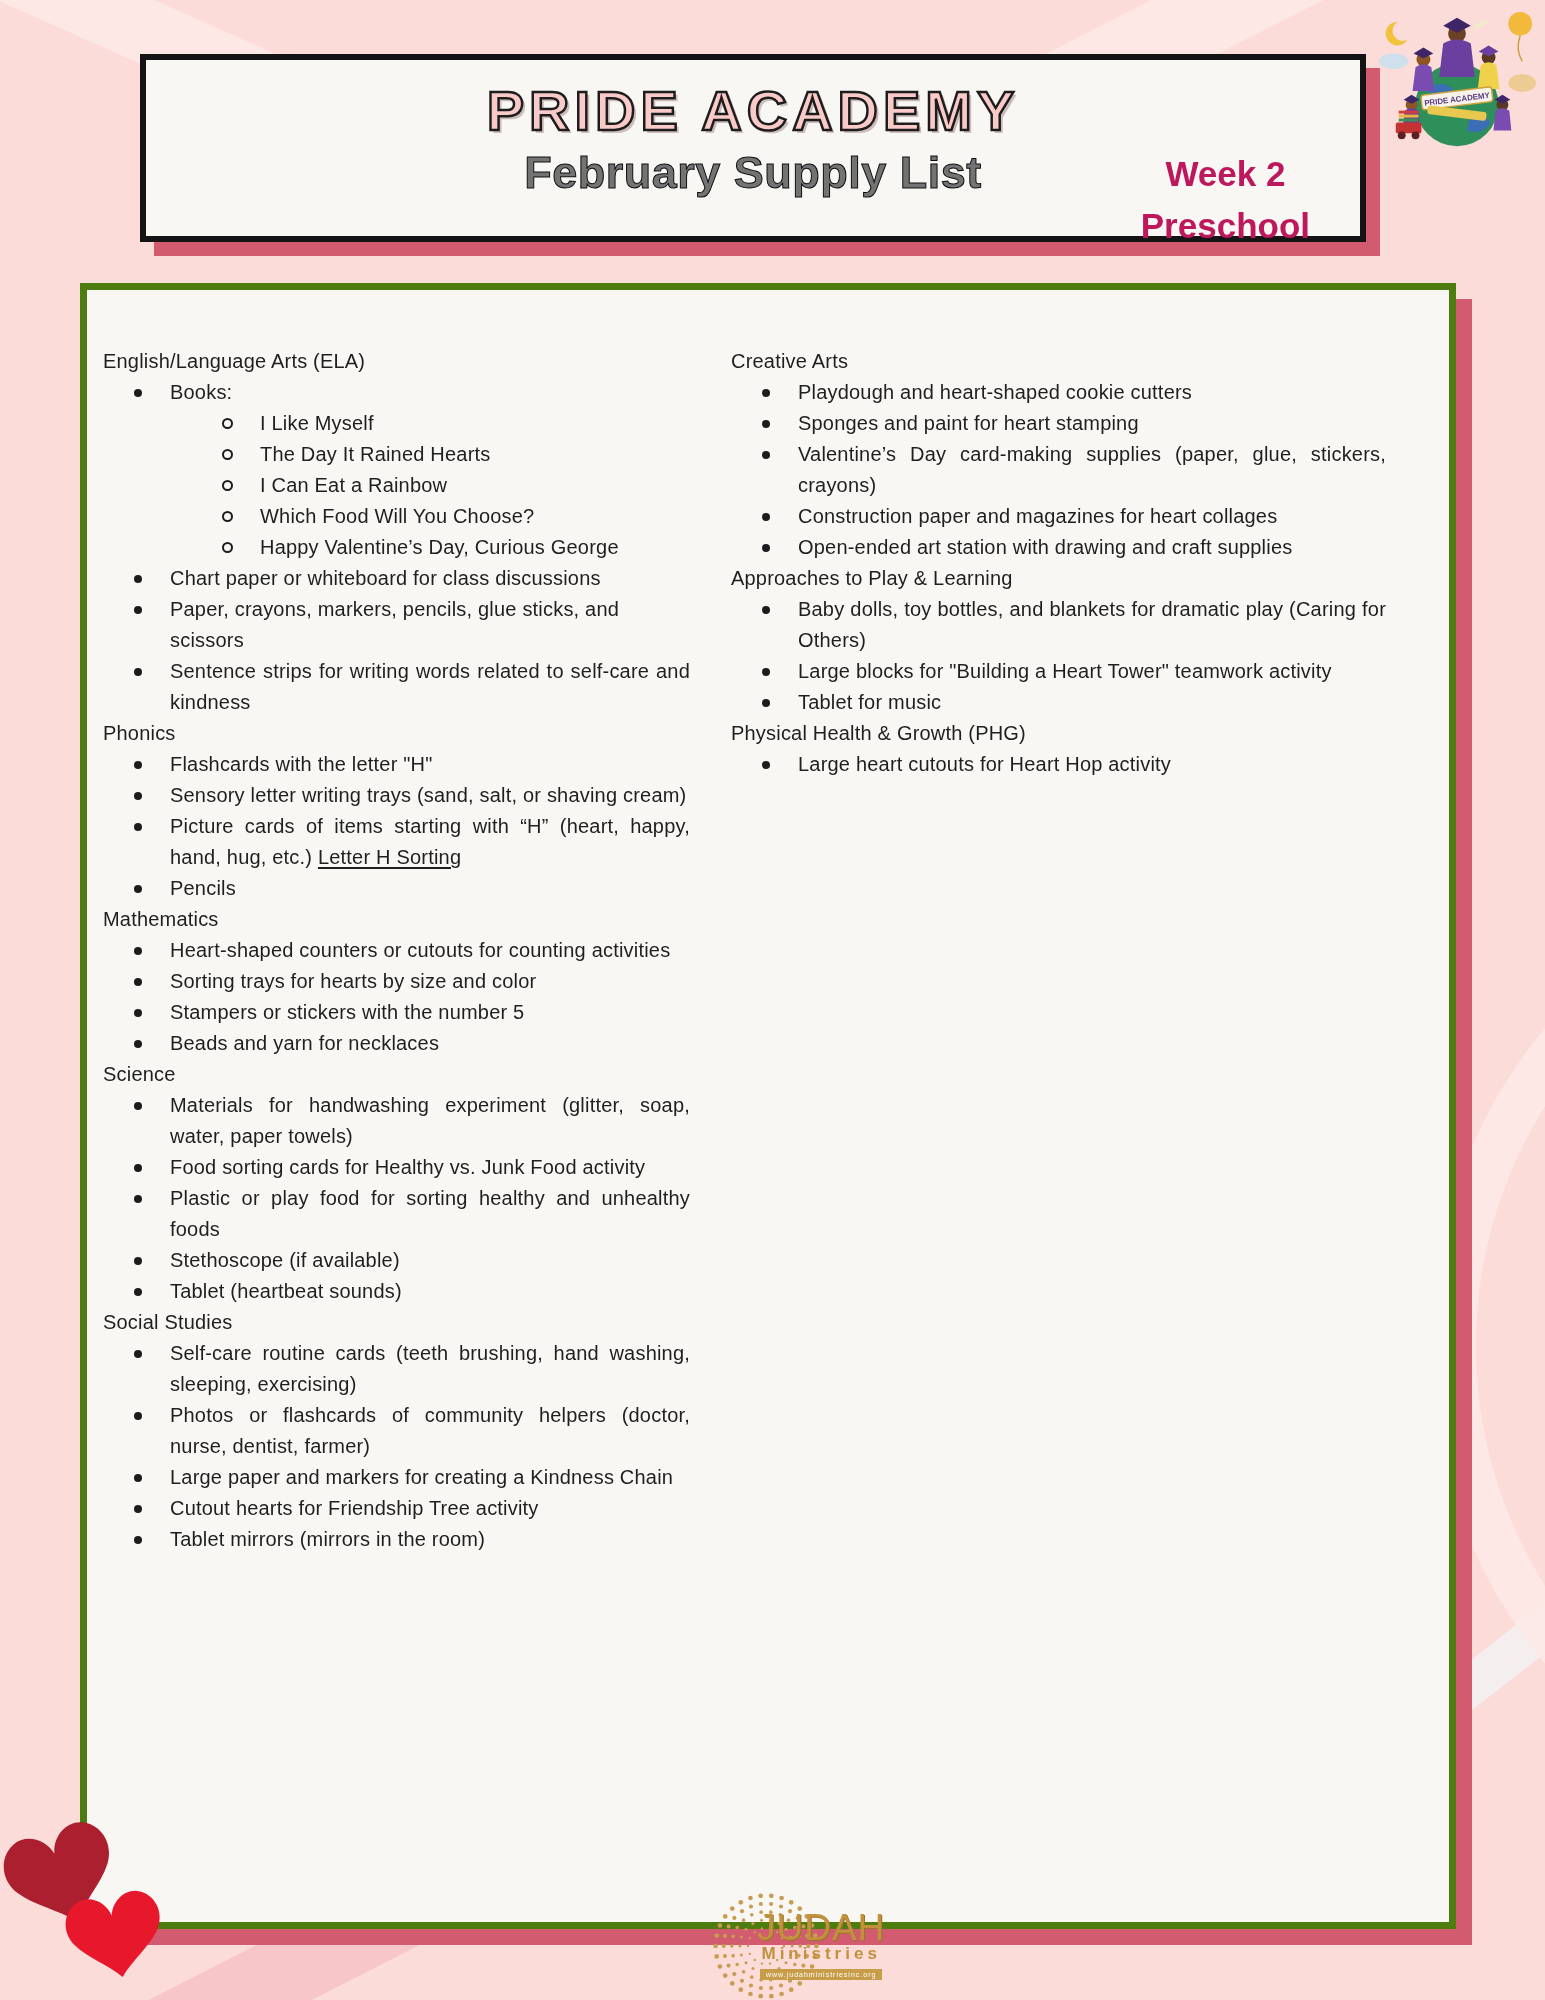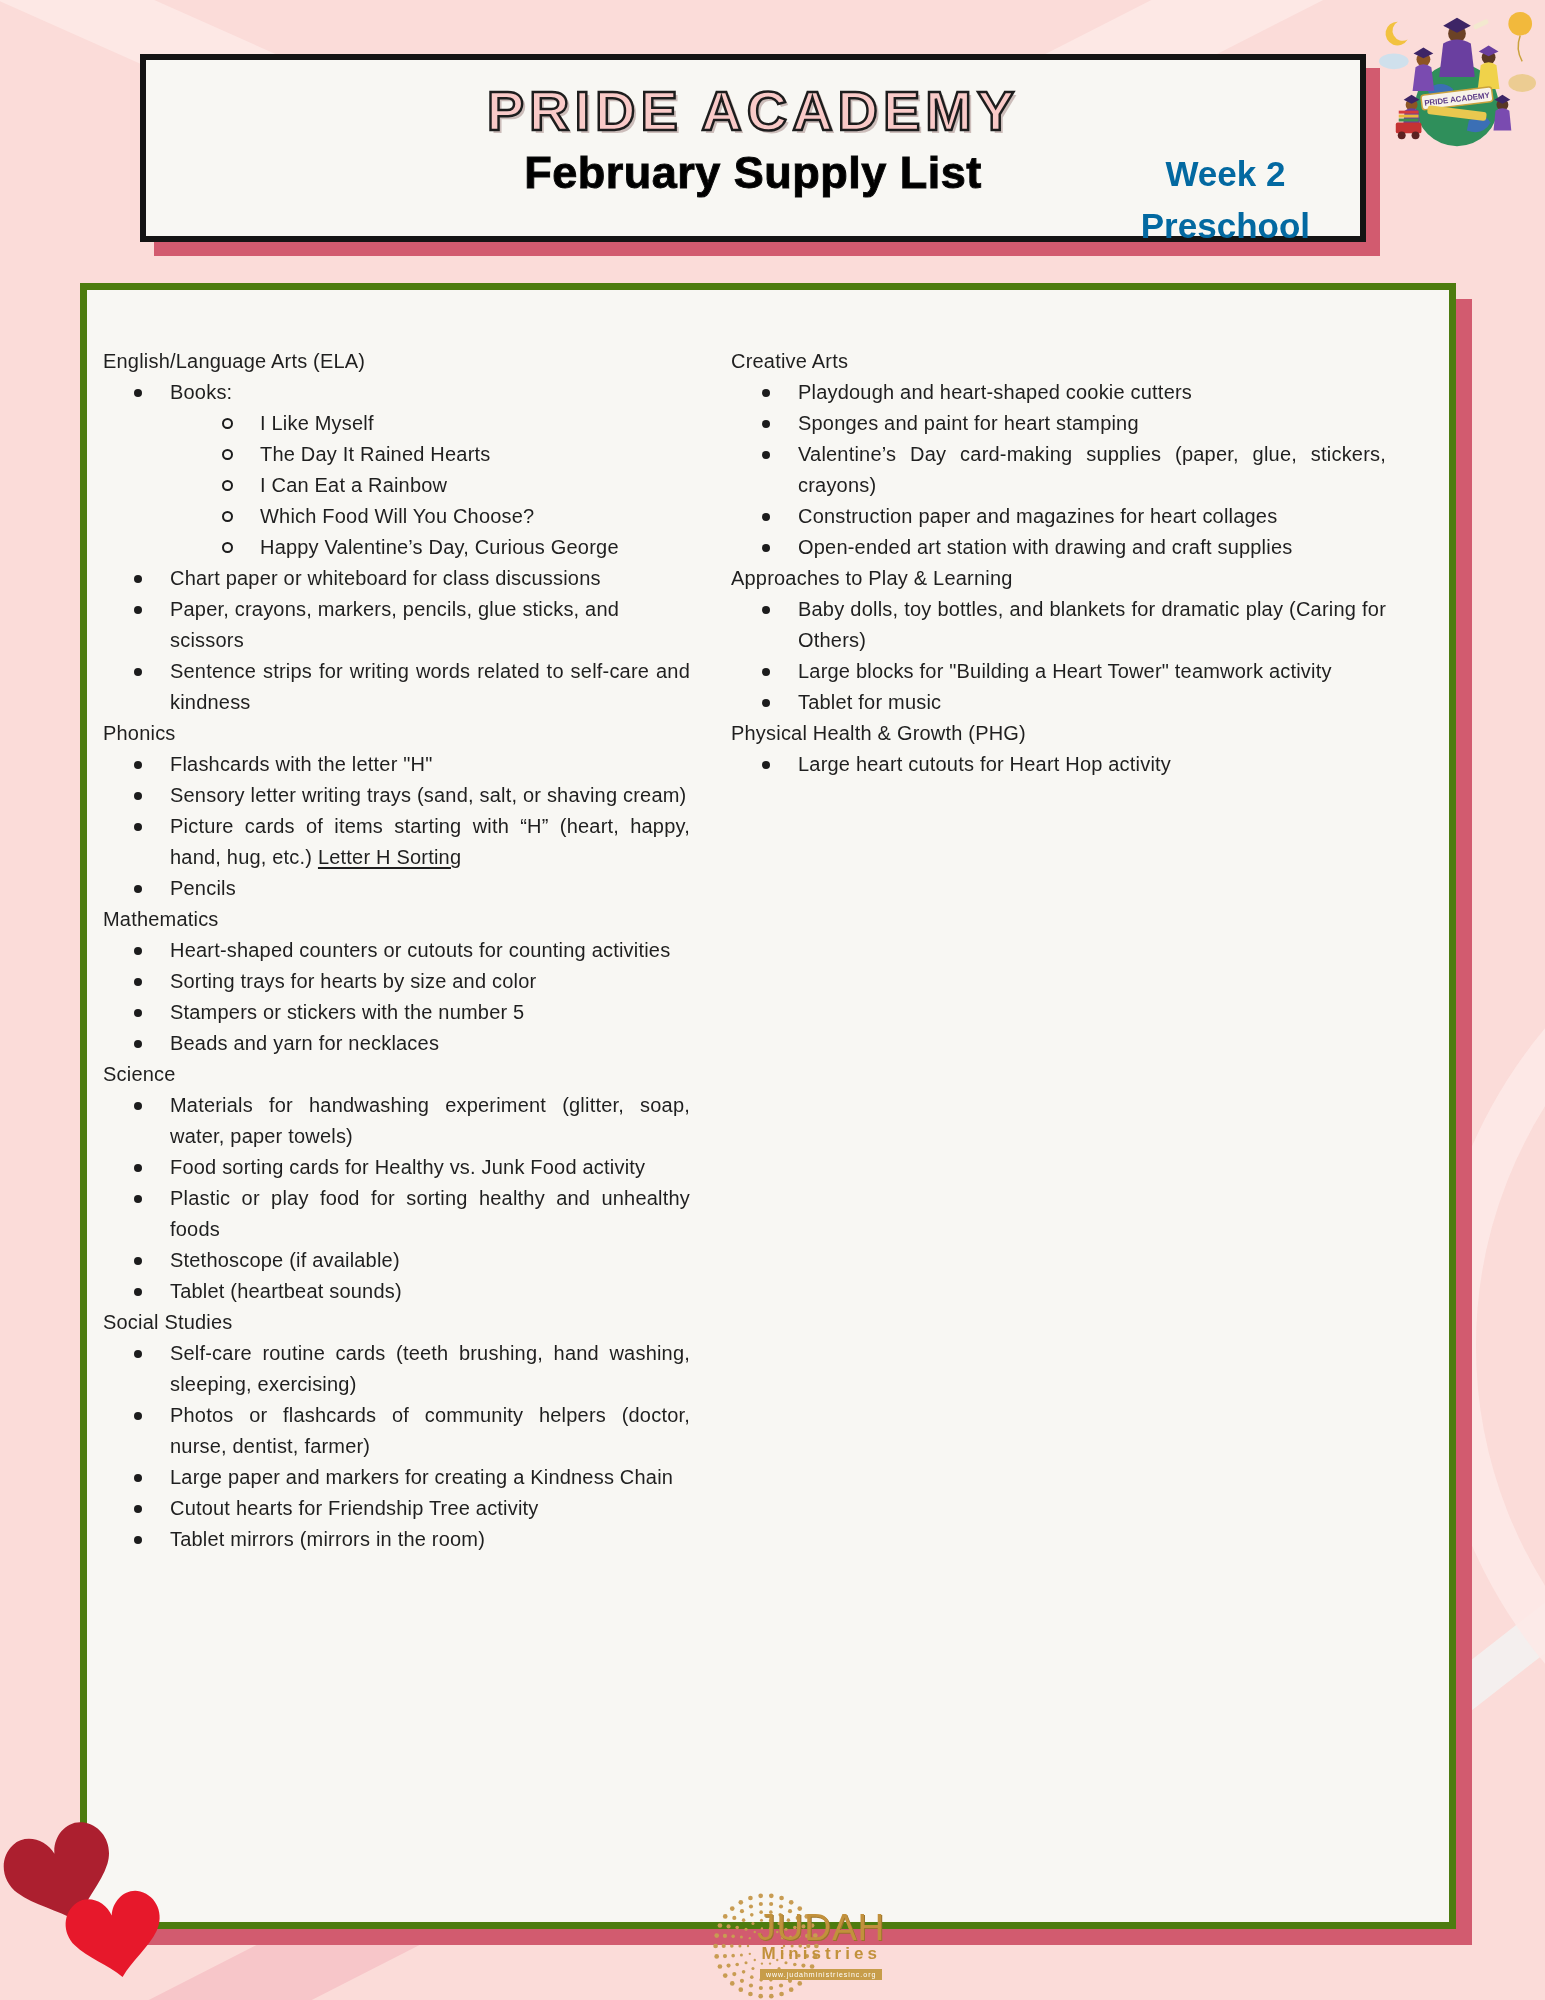--- a/index.html
+++ b/index.html
@@ -12,24 +12,24 @@
   .band.b3{width:330px;height:40px;background:rgba(243,244,242,.8);left:1390px;top:1600px;transform:rotate(-38deg);}
   .band.b4{width:470px;height:74px;background:#f7c6c9;left:60px;top:1930px;transform:rotate(-27deg);}
   .band.b5{width:900px;height:900px;background:transparent;border:46px solid rgba(253,233,231,.9);
            border-radius:50%;left:1430px;top:850px;}
 
   
   .header-box{position:absolute;left:140px;top:54px;width:1214px;height:176px;background:#f8f7f3;
               border:6px solid #141414;box-shadow:14px 14px 0 0 #d25b6f;z-index:2;text-align:center;}
   .pride-title{margin-top:18px;font-size:56px;font-weight:bold;letter-spacing:5px;color:#f9cac8;
                -webkit-text-stroke:2.5px #1d1d1d;text-shadow:3px 3px 0 rgba(90,40,40,.28);}
-  .supply-title{margin-top:4px;font-size:45px;font-weight:bold;letter-spacing:.5px;color:#000000;
+  .supply-title{margin-top:4px;font-size:45px;font-weight:bold;letter-spacing:.5px;color:#737373;
                 -webkit-text-stroke:1px #0d0d0d;}
   .week-block{position:absolute;right:50px;top:88px;text-align:center;font-size:35px;font-weight:bold;
-              line-height:52px;color:#0369a1;}
+              line-height:52px;color:#be185d;}
 
   
   .academy-logo{position:absolute;left:1376px;top:4px;width:162px;height:158px;z-index:3;}
 
   
   .main-box{position:absolute;left:80px;top:283px;width:1362px;height:1632px;background:#f8f7f3;
             border:7px solid #4d7c0f;box-shadow:16px 16px 0 0 #d25b6f;z-index:1;}
   .cols{position:absolute;left:0;top:0;right:0;display:flex;padding:56px 12px 0 16px;}
   .col{flex:none;}
   .col.left{width:587px;margin-right:41px;}

